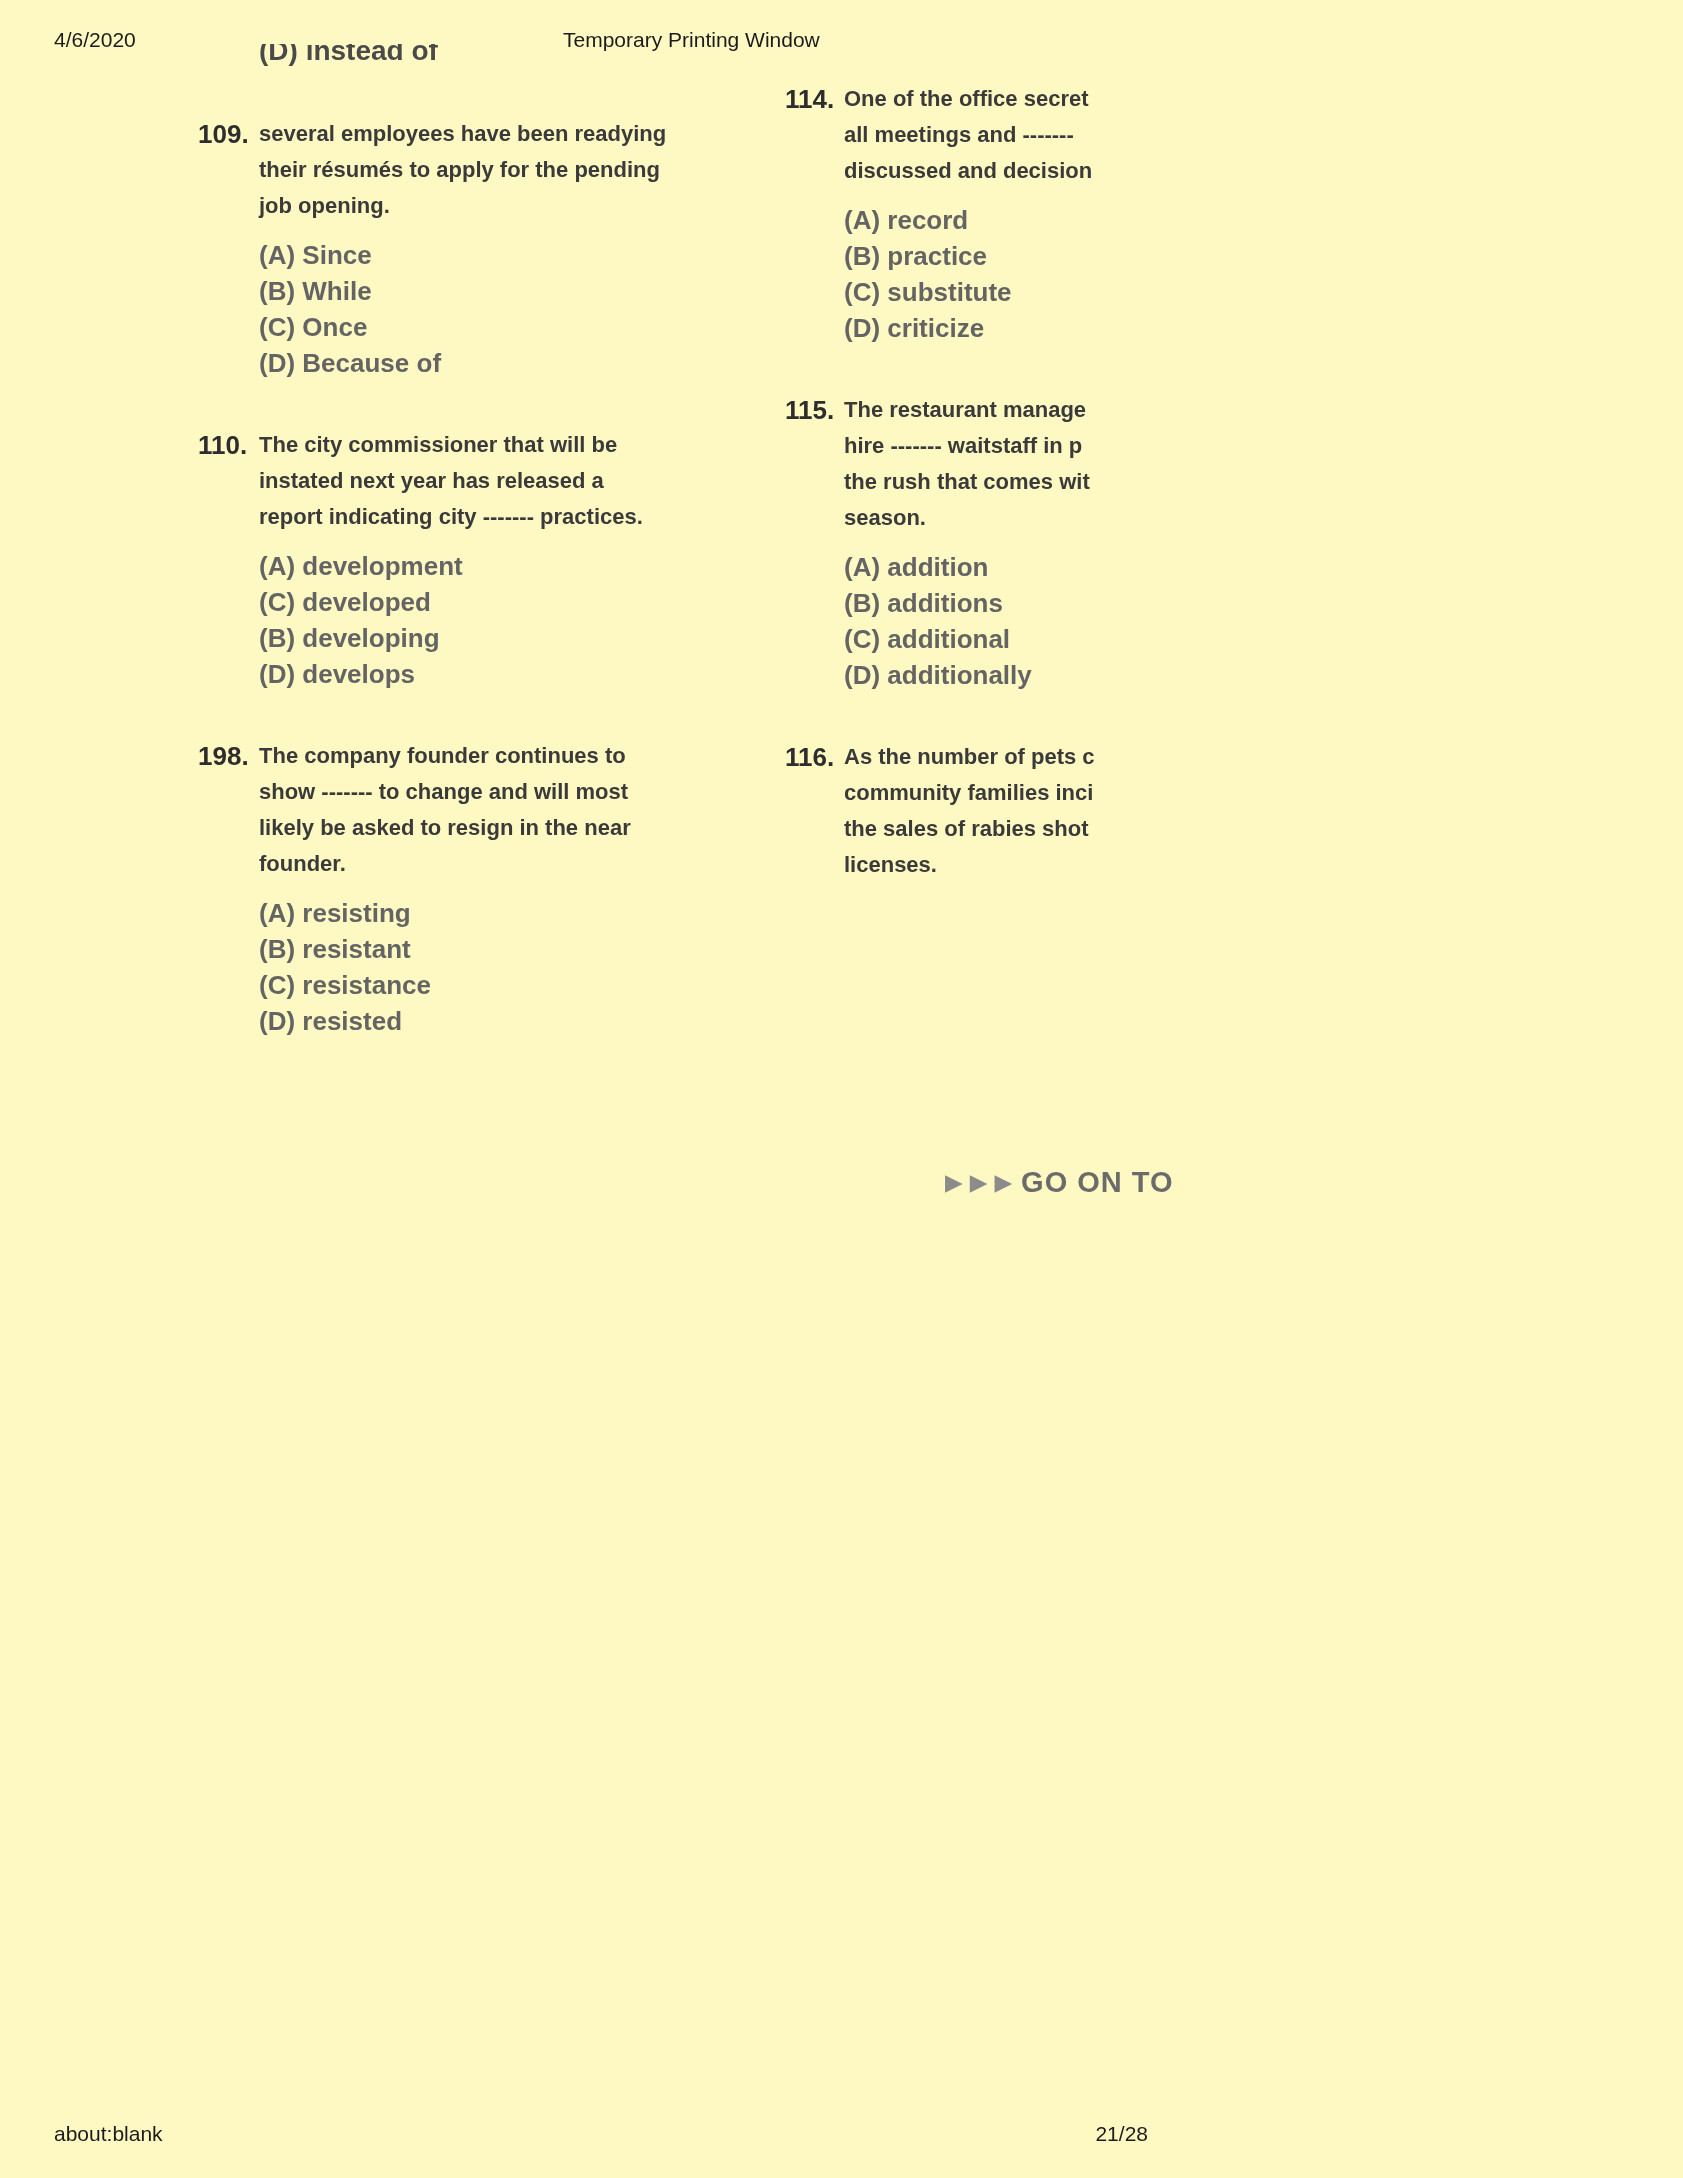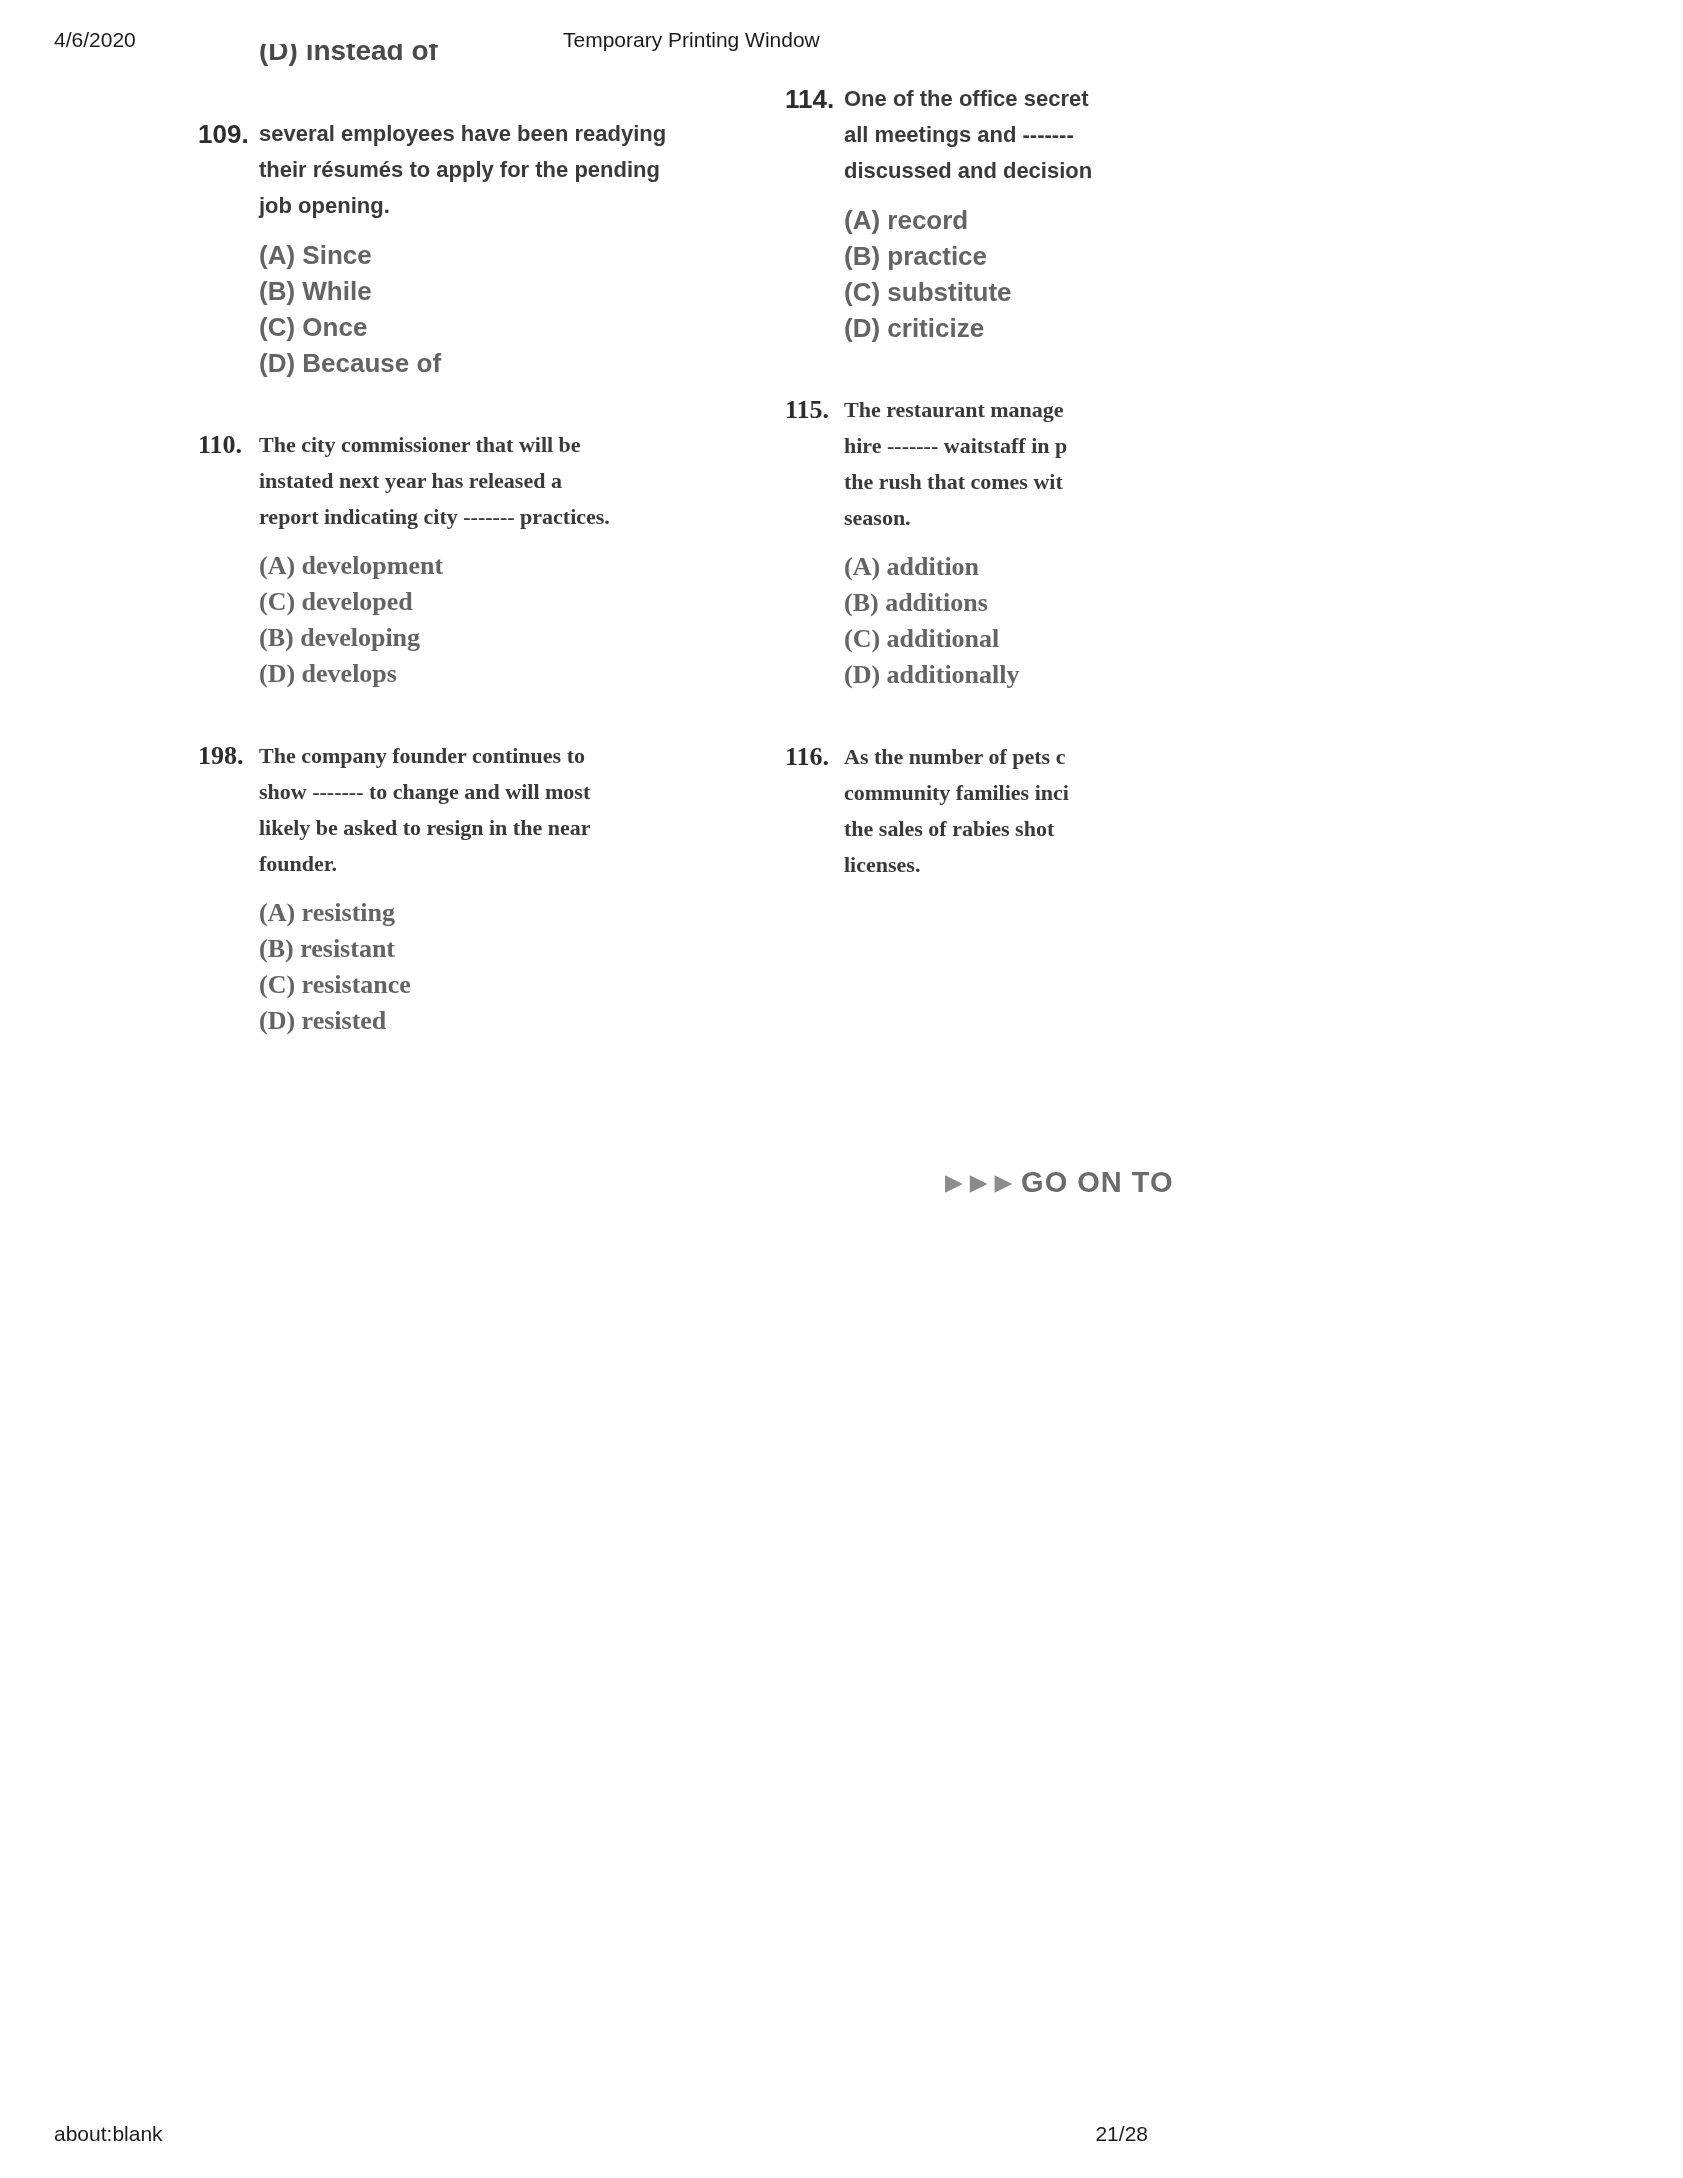--- a/index.html
+++ b/index.html
@@ -1,20 +1,20 @@
 <!DOCTYPE html>
 <html><head>
 <meta charset="utf-8">
 <style>
   html, body { margin: 0; padding: 0; background: #e8e8e8; }
   .page {
     position: relative;
     width: 1683px;
     height: 2178px;
-    background: #ffffff;
+    background: #fef9c3;
     font-family: "Liberation Sans", sans-serif;
     overflow: hidden;
     margin: 0 auto;
   }
   
   .hf { position: absolute; font-size: 21px; color: #1b1b1b; white-space: nowrap; }
   .header-date  { top: 28px; left: 54px; }
   .header-title { top: 28px; left: 563px; }
   .footer-url   { top: 2122px; left: 54px; }
   .footer-page  { top: 2122px; right: 535px; }
@@ -23,21 +23,21 @@
   .col-left  { position: absolute; left: 198px; top: 44px;  width: 594px; }
   .col-right { position: absolute; left: 785px; top: 81px;  width: 366px; }
 
   .partial-cut { height: 28px; overflow: hidden; margin-left: 61px; margin-bottom: 44px; }
   .partial-cut span {
     display: block; margin-top: -9px;
     font-size: 28px; font-weight: 700; color: #4a4a4a; white-space: nowrap;
   }
 
   .question { display: flex; align-items: flex-start; }
-  .q-gap { margin-top: 46px; font-family: Liberation Serif, serif; }
+  .q-gap { margin-top: 46px; }
   .qnum {
     flex: none; width: 61px;
     font-size: 26px; font-weight: 700; color: #2d2d2d; line-height: 36px;
   }
   .col-right .qnum { width: 59px; }
   .qbody { flex: 1 1 auto; min-width: 0; }
   .qline {
     font-size: 22px; font-weight: 700; color: #3a3a3a;
     line-height: 36px; white-space: nowrap;
   }

